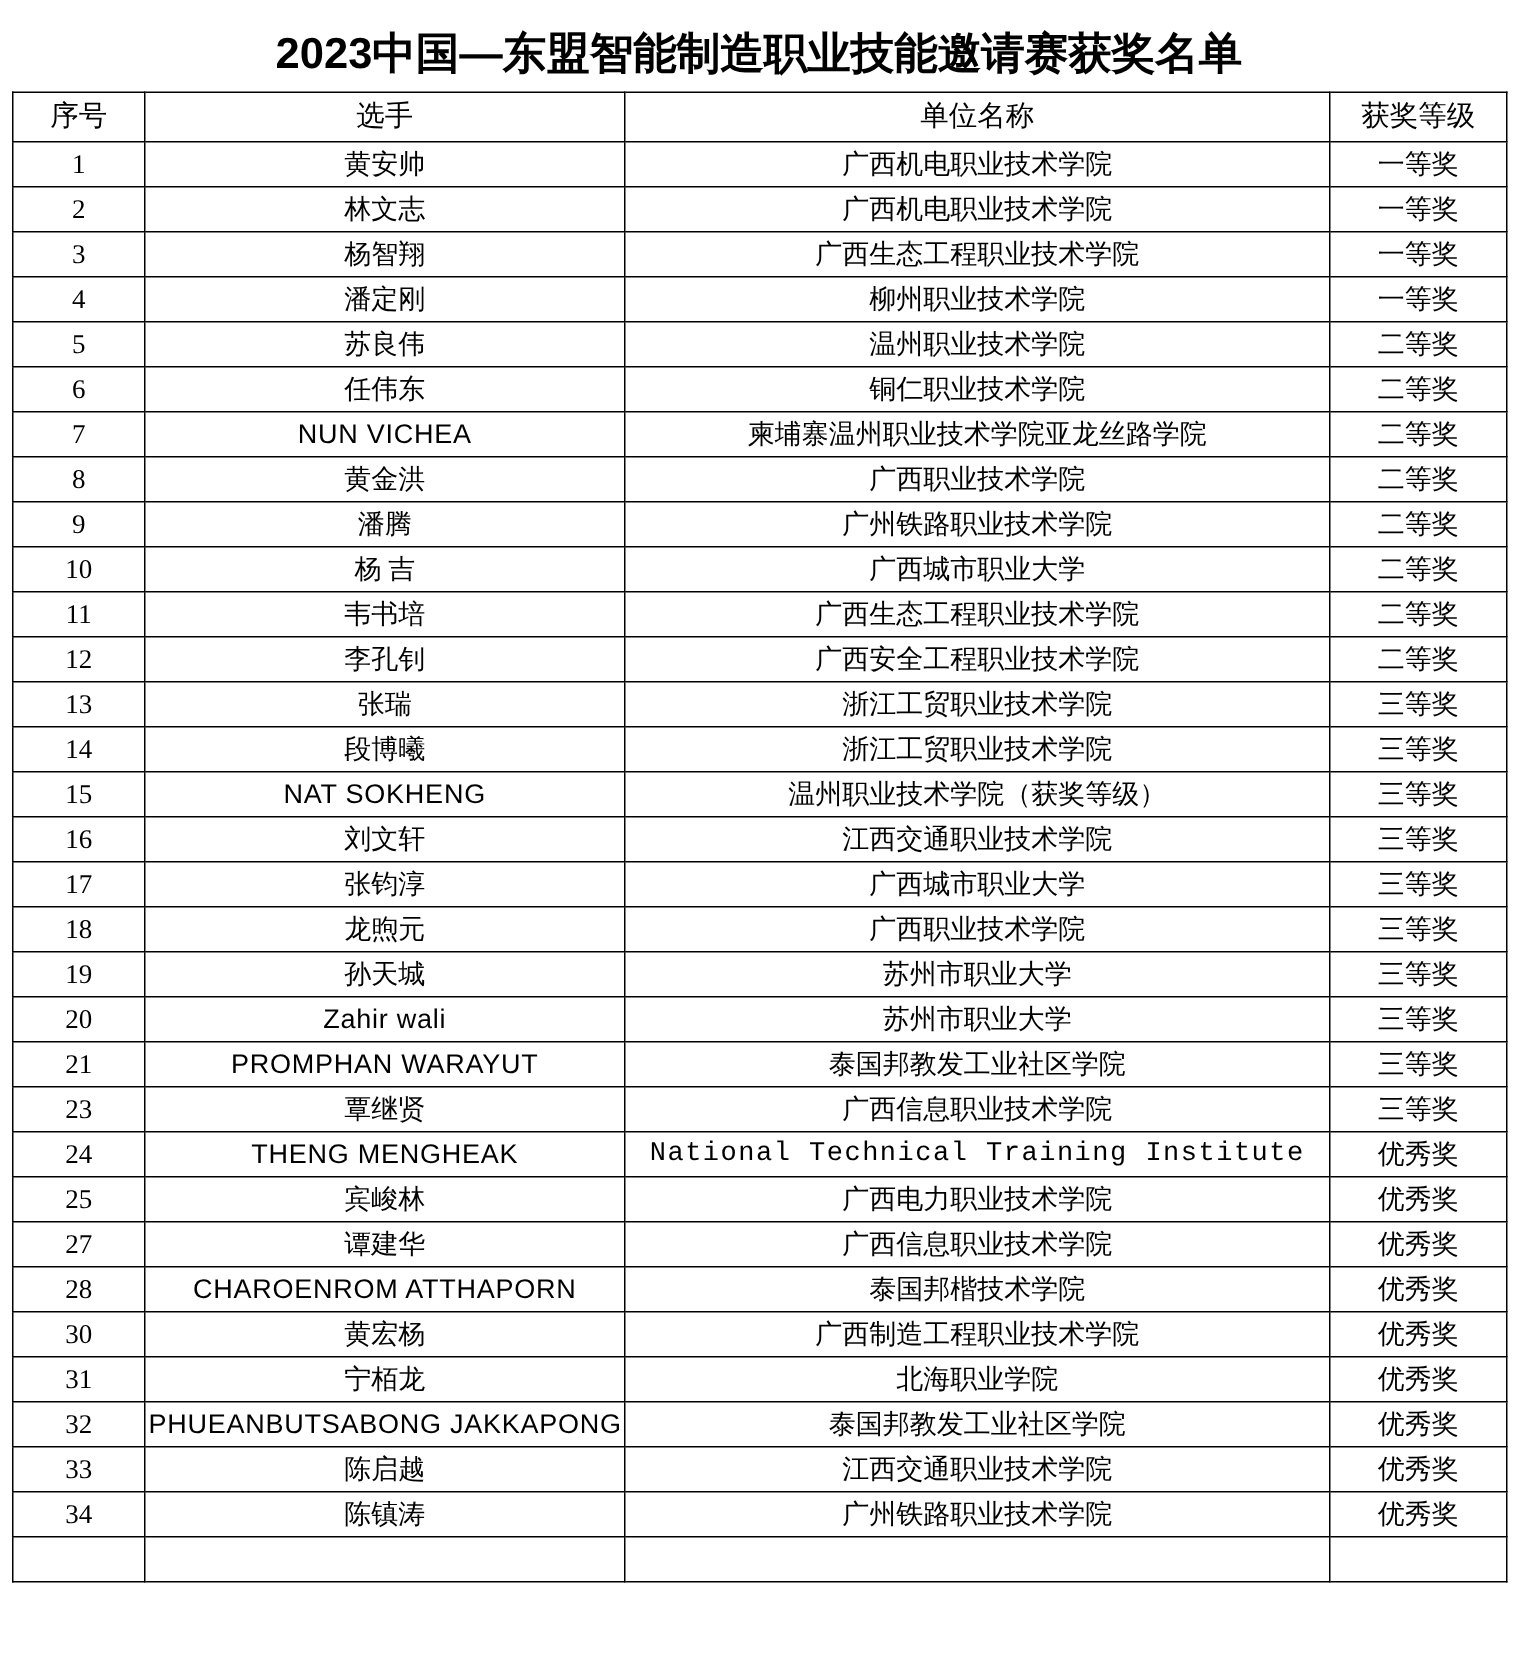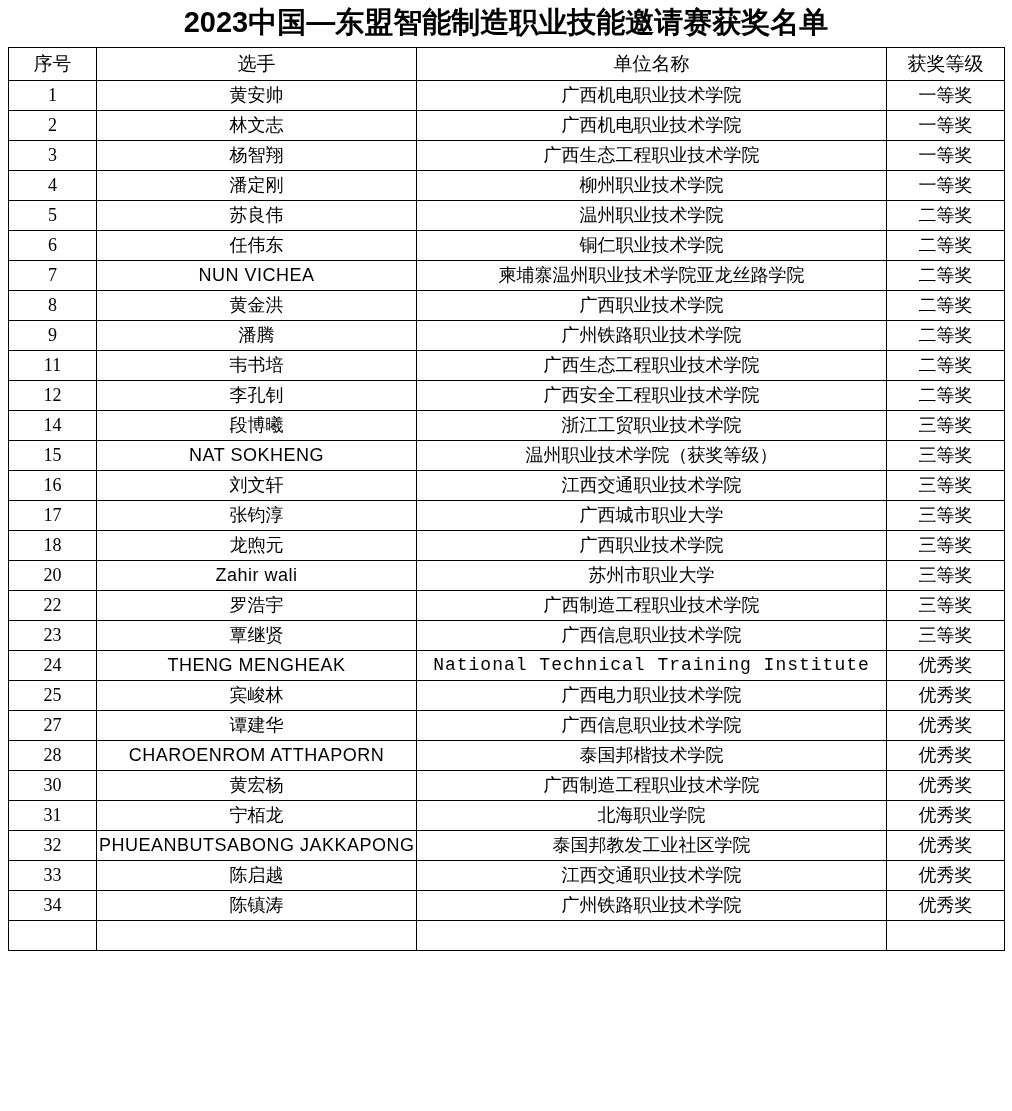--- a/index.html
+++ b/index.html
@@ -17,21 +17,21 @@
     width: 1012px;
     box-sizing: border-box;
     padding: 0;
   }
   .doc-title {
     text-align: center;
     font-family: "Liberation Sans", "DejaVu Sans", sans-serif;
     font-weight: bold;
     font-size: 29px;
     letter-spacing: 0px;
-    padding: 6px 0 8px 0;
+    padding: 20px 0 8px 0;
     margin: 0;
     line-height: 1.15;
     white-space: nowrap;
   }
   table.award-table {
     border-collapse: collapse;
     width: 996px;
     margin: 0 8px;
     table-layout: fixed;
   }
@@ -141,32 +141,44 @@
           <td>广西职业技术学院</td>
           <td>二等奖</td>
         </tr>
         <tr>
           <td>9</td>
           <td>潘腾</td>
           <td>广州铁路职业技术学院</td>
           <td>二等奖</td>
         </tr>
         <tr>
+          <td>10</td>
+          <td>杨 吉</td>
+          <td>广西城市职业大学</td>
+          <td>二等奖</td>
+        </tr>
+        <tr>
           <td>11</td>
           <td>韦书培</td>
           <td>广西生态工程职业技术学院</td>
           <td>二等奖</td>
         </tr>
         <tr>
           <td>12</td>
           <td>李孔钊</td>
           <td>广西安全工程职业技术学院</td>
           <td>二等奖</td>
         </tr>
         <tr>
+          <td>13</td>
+          <td>张瑞</td>
+          <td>浙江工贸职业技术学院</td>
+          <td>三等奖</td>
+        </tr>
+        <tr>
           <td>14</td>
           <td>段博曦</td>
           <td>浙江工贸职业技术学院</td>
           <td>三等奖</td>
         </tr>
         <tr>
           <td>15</td>
           <td class="latin">NAT SOKHENG</td>
           <td>温州职业技术学院（获奖等级）</td>
           <td>三等奖</td>
@@ -183,29 +195,35 @@
           <td>广西城市职业大学</td>
           <td>三等奖</td>
         </tr>
         <tr>
           <td>18</td>
           <td>龙煦元</td>
           <td>广西职业技术学院</td>
           <td>三等奖</td>
         </tr>
         <tr>
+          <td>19</td>
+          <td>孙天城</td>
+          <td>苏州市职业大学</td>
+          <td>三等奖</td>
+        </tr>
+        <tr>
           <td>20</td>
           <td class="latin">Zahir wali</td>
           <td>苏州市职业大学</td>
           <td>三等奖</td>
         </tr>
         <tr>
-          <td>22</td>
-          <td>罗浩宇</td>
-          <td>广西制造工程职业技术学院</td>
+          <td>21</td>
+          <td class="latin">PROMPHAN WARAYUT</td>
+          <td>泰国邦教发工业社区学院</td>
           <td>三等奖</td>
         </tr>
         <tr>
           <td>23</td>
           <td>覃继贤</td>
           <td>广西信息职业技术学院</td>
           <td>三等奖</td>
         </tr>
         <tr>
           <td>24</td>

